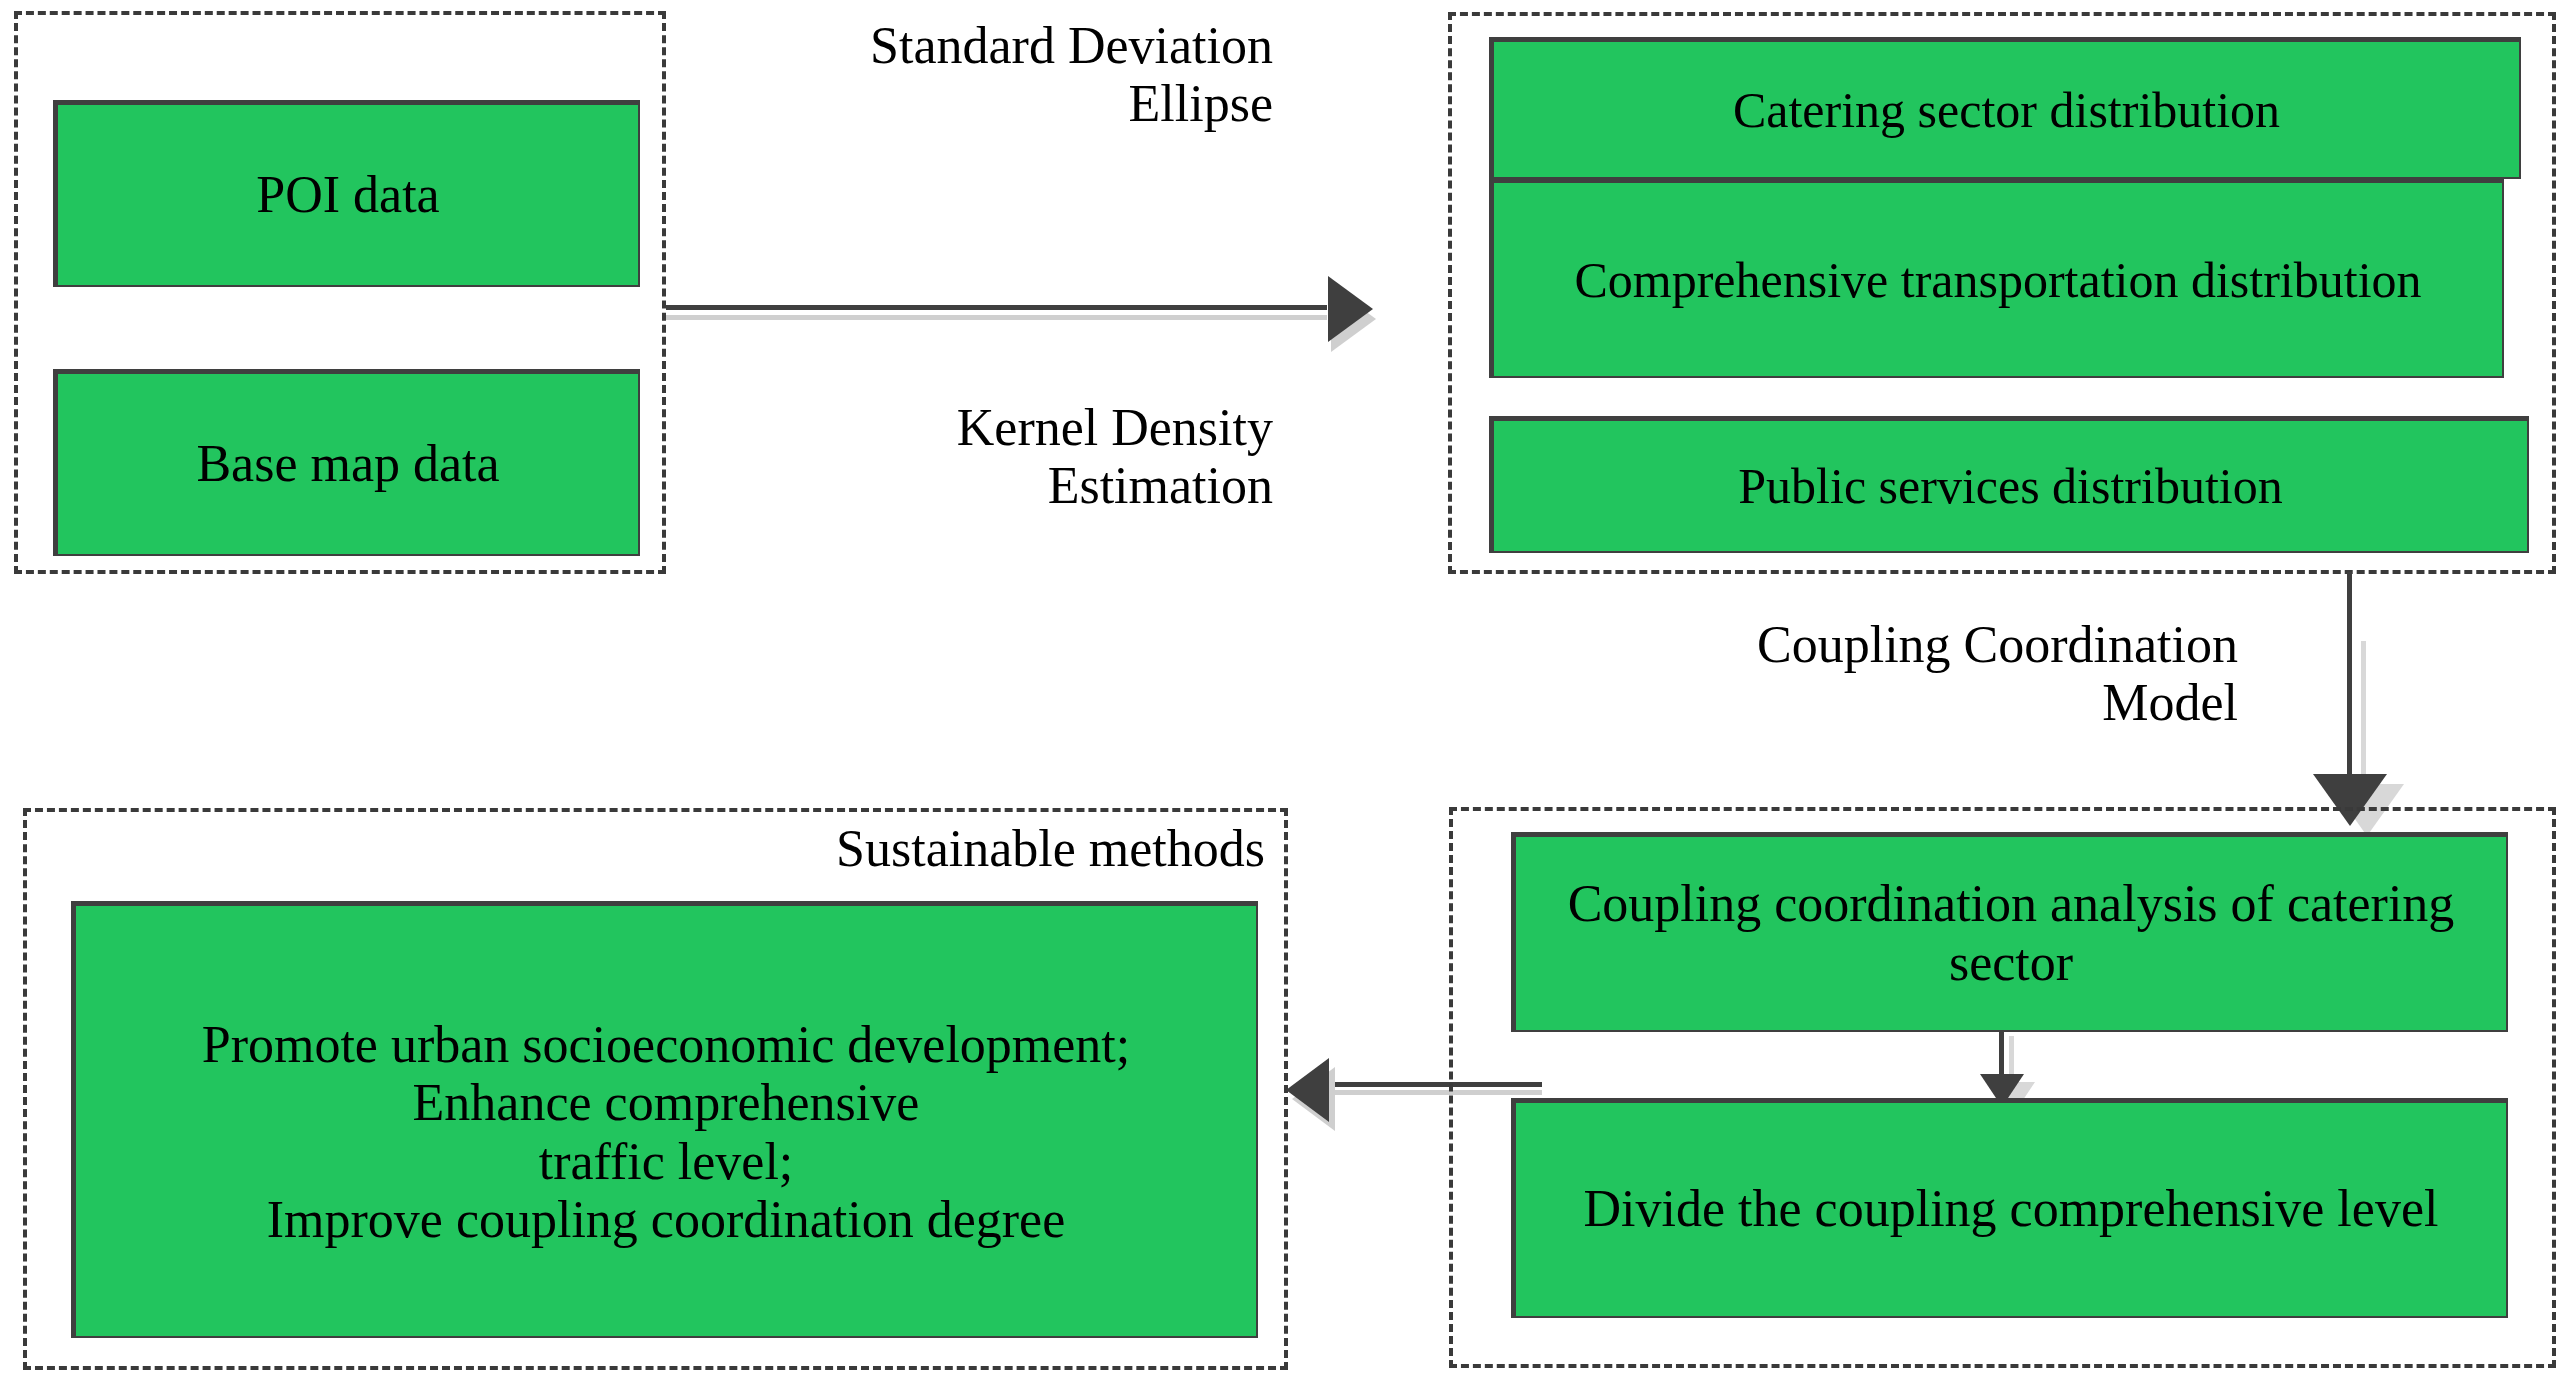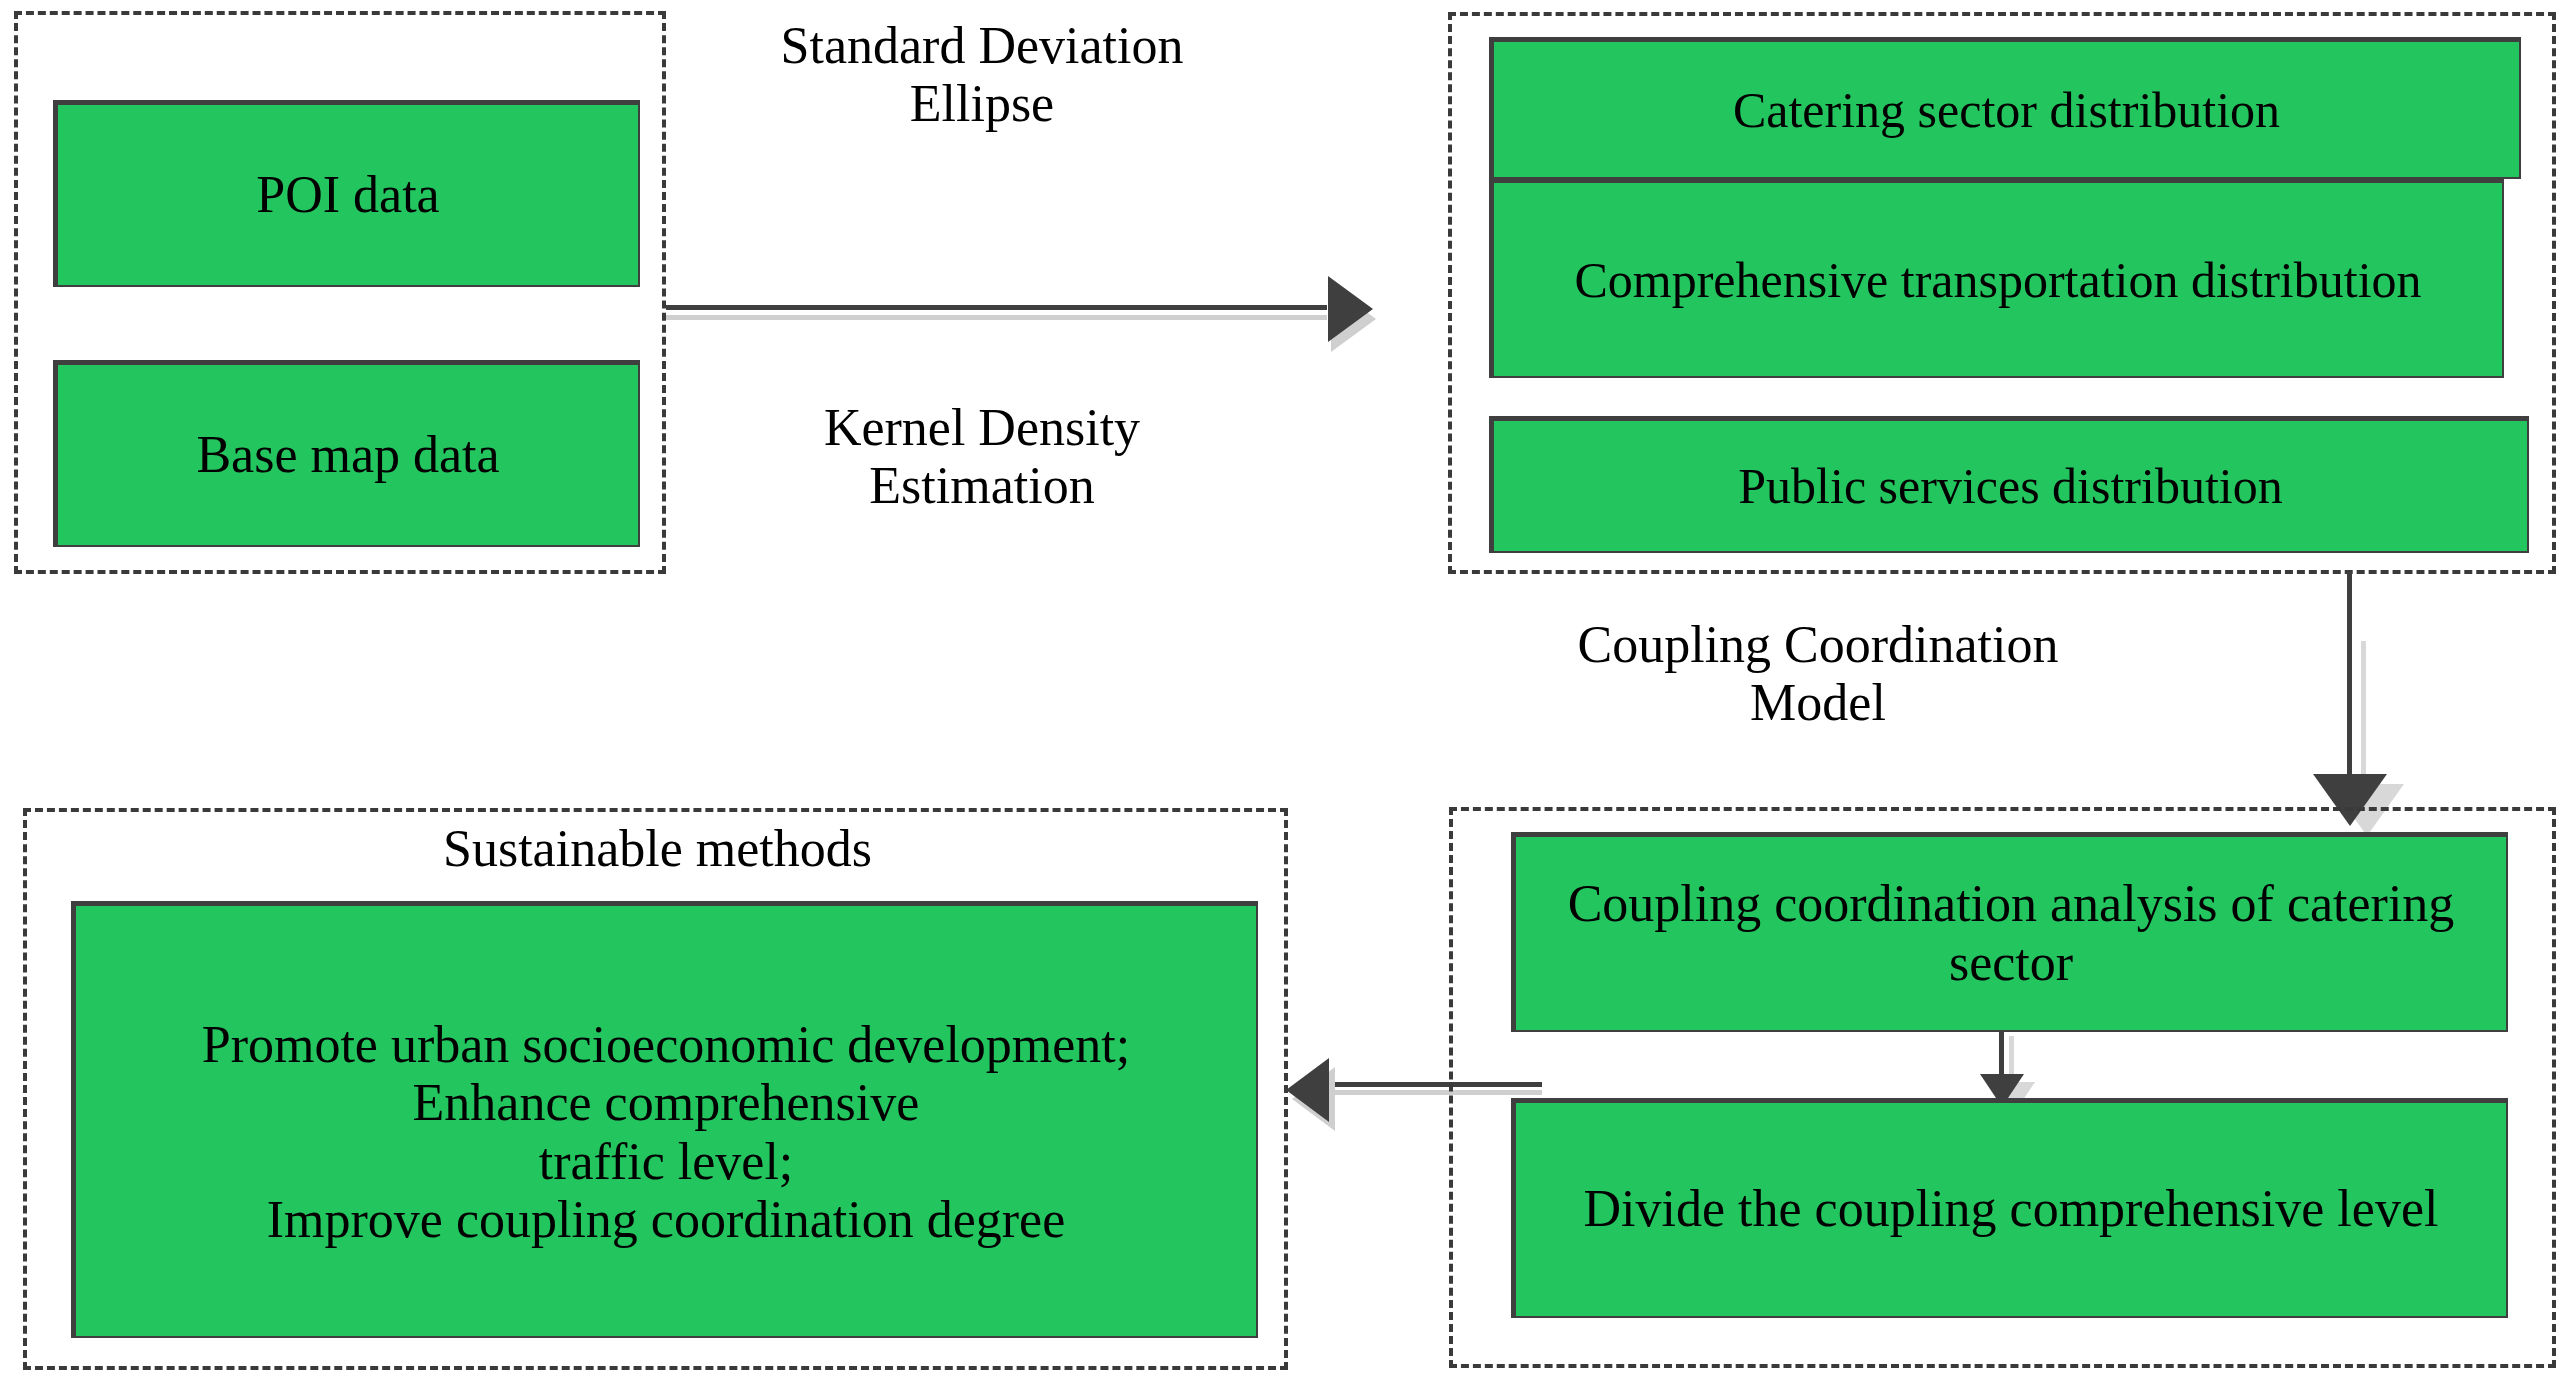--- a/index.html
+++ b/index.html
@@ -39,21 +39,21 @@
     justify-content: center;
     text-align: center;
     color: #000000;
     line-height: 1.12;
     padding: 3.3px 8.3px;
   }
 
   
   .caption {
     position: absolute;
-    text-align: center;
+    text-align: right;
     color: #000000;
     line-height: 1.12;
     white-space: pre-line;
   }
 
   
   .arrow-line-h {
     position: absolute;
     height: 0;
     border-top: 5.8px solid #3f3f3f;
@@ -118,21 +118,21 @@
 
 <div id="canvas">
 
   <div class="group" style="left:14px; top:10.8px; width:652px; height:563px;">
   </div>
 
   <div class="box t-lg" style="left:53px; top:100px; width:587px; height:187px;justify-content:center;">
     <span>POI data</span>
   </div>
 
-  <div class="box t-lg" style="left:53px; top:360px; width:587px; height:187px;">
+  <div class="box t-lg" style="left:53px; top:369px; width:587px; height:187px;">
     <span>Base map data</span>
   </div>
 
   <div class="caption t-lg" style="left:691px; top:16.6px; width:582px;">Standard Deviation
 Ellipse</div>
 
   <div class="caption t-lg" style="left:691px; top:399px; width:582px;">Kernel Density
 Estimation</div>
 
   <div class="caption t-lg" style="left:1398px; top:616px; width:840px;">Coupling Coordination

